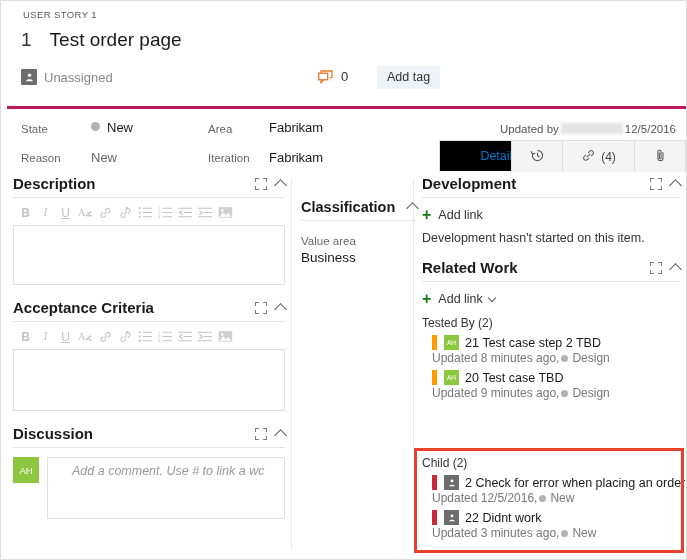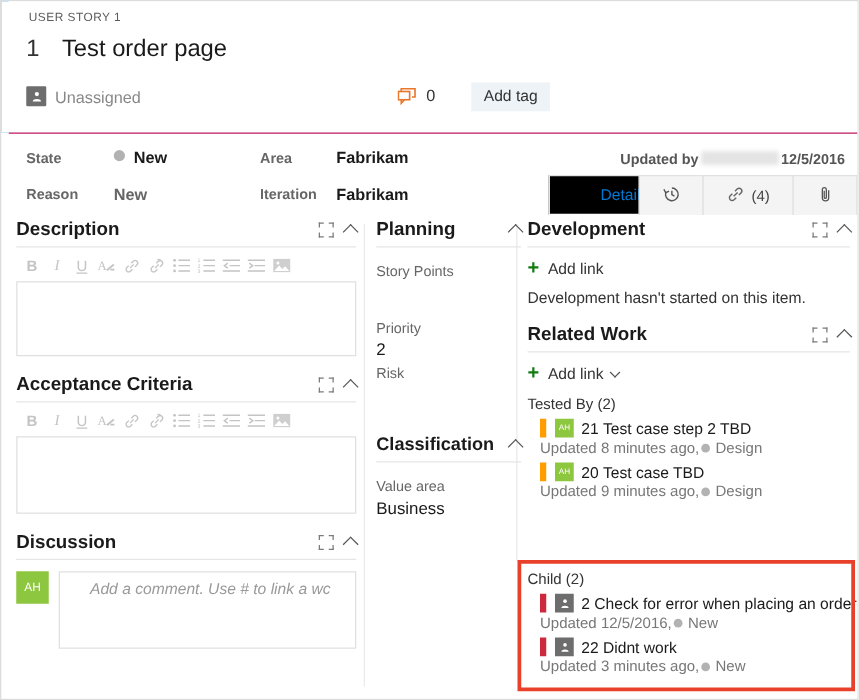--- a/index.html
+++ b/index.html
@@ -32,21 +32,21 @@
   .person-icon svg { display:block; }
   .assign-name { margin-left:7px; font-size:13px; color:#888; }
 
   .comment-group { position:absolute; left:317px; top:68px; display:flex; align-items:center; }
   .comment-ico { width:15px; height:14px; position:relative; }
   .comment-count { margin-left:8px; font-size:13px; color:#333; }
   .add-tag { position:absolute; left:376px; top:65px; background:#eef3f8; color:#333;
              font-size:12.5px; padding:4px 10px 5px; border:none; cursor:pointer; }
 
   
-  .info-strip { position:absolute; left:6px; top:105px; right:0; height:60px; border-top:1px solid #be185d;font-weight:bold; }
+  .info-strip { position:absolute; left:6px; top:105px; right:0; height:60px; border-top:3px solid #be185d; }
   .fld-label { position:absolute; font-size:11.5px; color:#666; }
   .fld-value { position:absolute; font-size:13px; color:#1a1a1a; }
   .fld-value.dim { color:#666; }
   .state-dot { display:inline-block; width:9px; height:9px; border-radius:50%; background:#b2b2b2;
                margin-right:7px; vertical-align:1px; }
   .updated-by { position:absolute; right:10px; top:14px; font-size:11.5px; color:#555; white-space:nowrap; }
   .redact { display:inline-block; width:62px; height:11px; background:#e4e4e4; vertical-align:-1px;
             filter:blur(1.6px); margin:0 2px; }
 
   
@@ -386,34 +386,20 @@
         </span>
       </div>
       <div class="disc-row">
         <div class="avatar">AH</div>
         <div class="disc-box">Add a comment. Use # to link a wc</div>
       </div>
     </div>
   </div>
 
   <div class="col col-mid">
-    <div>
-      <div class="section-head">
-        <span class="section-title">Planning</span>
-        <span class="head-tools">
-          <span class="chev"></span>
-        </span>
-      </div>
-      <div class="mfield-label">Story Points</div>
-      <div class="mfield-value" style="min-height:16px;"></div>
-      <div class="mfield-label">Priority</div>
-      <div class="mfield-value">2</div>
-      <div class="mfield-label" style="margin-top:6px;">Risk</div>
-      <div class="mfield-value" style="min-height:16px;"></div>
-    </div>
 
     <div style="margin-top:24px;">
       <div class="section-head">
         <span class="section-title sm">Classification</span>
         <span class="head-tools">
           <span class="chev"></span>
         </span>
       </div>
       <div class="mfield-label">Value area</div>
       <div class="mfield-value">Business</div>

